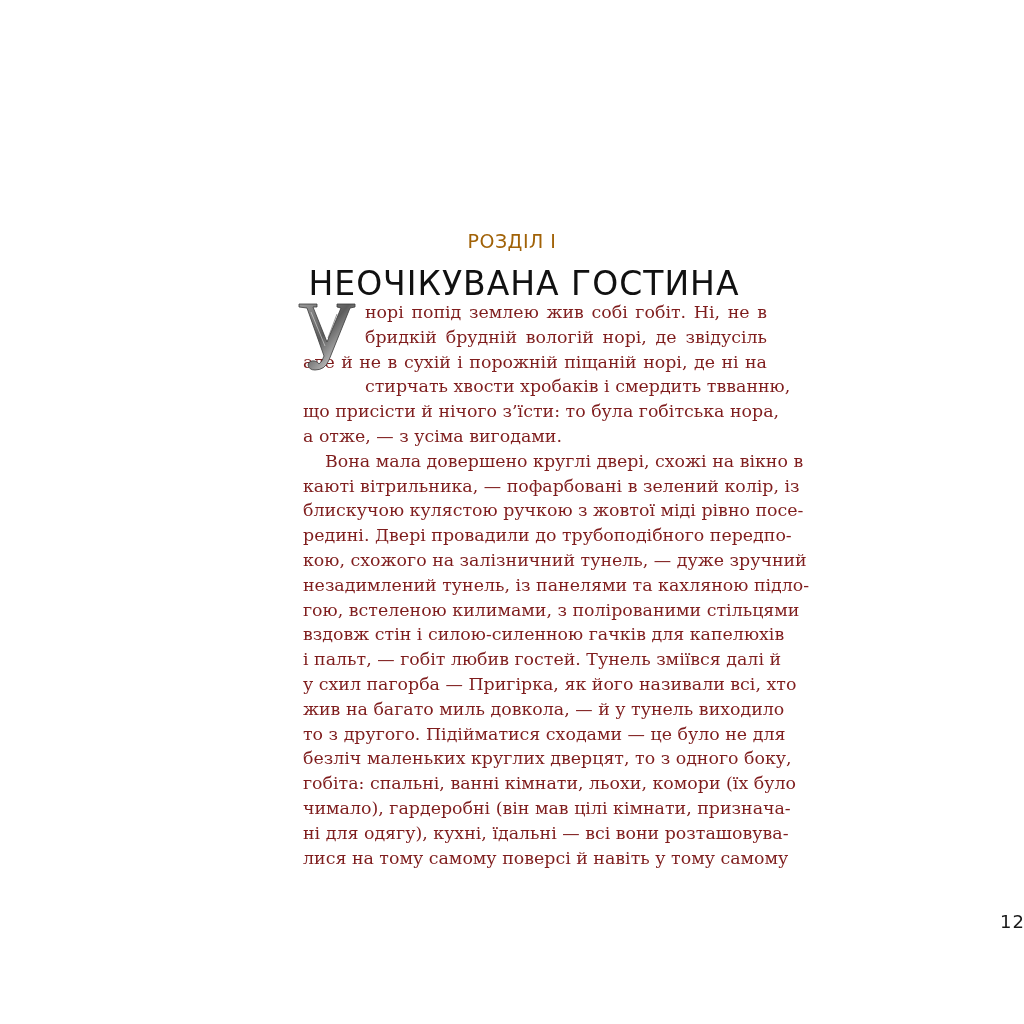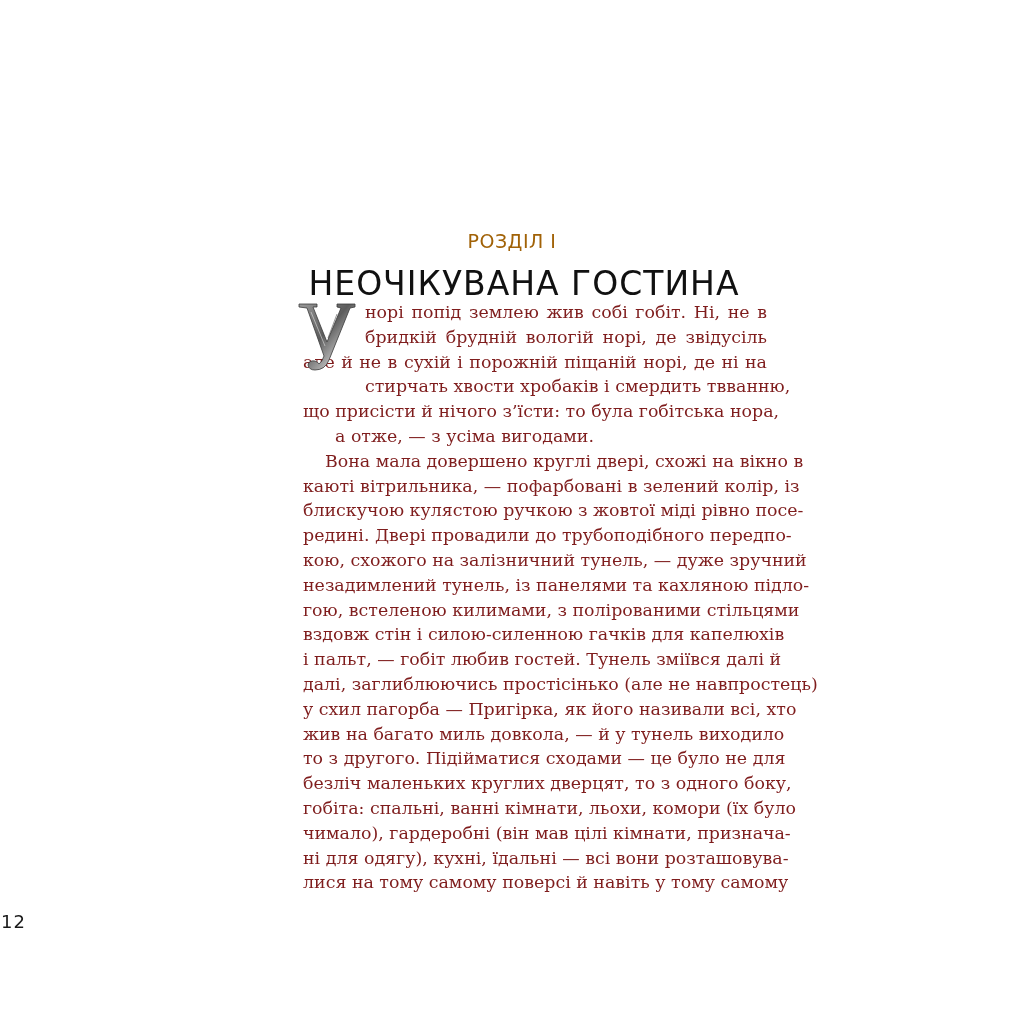--- a/index.html
+++ b/index.html
@@ -22,29 +22,29 @@
     }
     .body-text {
       position: absolute; left: 303px; top: 300px; width: 464px;
       font-family: "DejaVu Serif", serif;
       font-size: 17.4px; line-height: 24.8px; color: #7f1d1d;
     }
     .line {
       display: block; white-space: nowrap; text-align: justify;
       text-align-last: justify; height: 24.8px;
     }
-    .line.last { text-align-last: left; margin-left: 32px; }
+    .line.last { text-align-last: left; }
     .line.indent { padding-left: 22px; }
     .line.dropped { padding-left: 62px; }
     .dropcap {
       position: absolute; left: -6px; top: -2px; width: 60px; height: 76px;
     }
     .page-number {
       position: absolute; left: 1px; width: 1024px; top: 911px;
-      text-align: left;
+      text-align: right;
       font-family: "DejaVu Sans", sans-serif;
       font-size: 18px; color: #1a1a1a; letter-spacing: 1px;
     }
   </style>
 </head>
 <body>
 
 <div class="page">
   <div class="chapter-label">РОЗДІЛ І</div>
   <h1 class="chapter-title" style="margin:12px;">НЕОЧІКУВАНА ГОСТИНА</h1>
@@ -76,21 +76,20 @@
     <div>
       <span class="line indent">Вона мала довершено круглі двері, схожі на вікно в</span>
       <span class="line">каюті вітрильника, — пофарбовані в зелений колір, із</span>
       <span class="line">блискучою кулястою ручкою з жовтої міді рівно посе-</span>
       <span class="line">редині. Двері провадили до трубоподібного передпо-</span>
       <span class="line">кою, схожого на залізничний тунель, — дуже зручний</span>
       <span class="line">незадимлений тунель, із панелями та кахляною підло-</span>
       <span class="line">гою, встеленою килимами, з полірованими стільцями</span>
       <span class="line">вздовж стін і силою-силенною гачків для капелюхів</span>
       <span class="line">і пальт, — гобіт любив гостей. Тунель зміївся далі й</span>
-      <span class="line">далі, заглиблюючись простісінько (але не навпростець)</span>
       <span class="line">у схил пагорба — Пригірка, як його називали всі, хто</span>
       <span class="line">жив на багато миль довкола, — й у тунель виходило</span>
       <span class="line">то з другого. Підійматися сходами — це було не для</span>
       <span class="line">безліч маленьких круглих дверцят, то з одного боку,</span>
       <span class="line">гобіта: спальні, ванні кімнати, льохи, комори (їх було</span>
       <span class="line">чимало), гардеробні (він мав цілі кімнати, признача-</span>
       <span class="line">ні для одягу), кухні, їдальні — всі вони розташовува-</span>
       <span class="line">лися на тому самому поверсі й навіть у тому самому</span>
     </div>
   </div>

